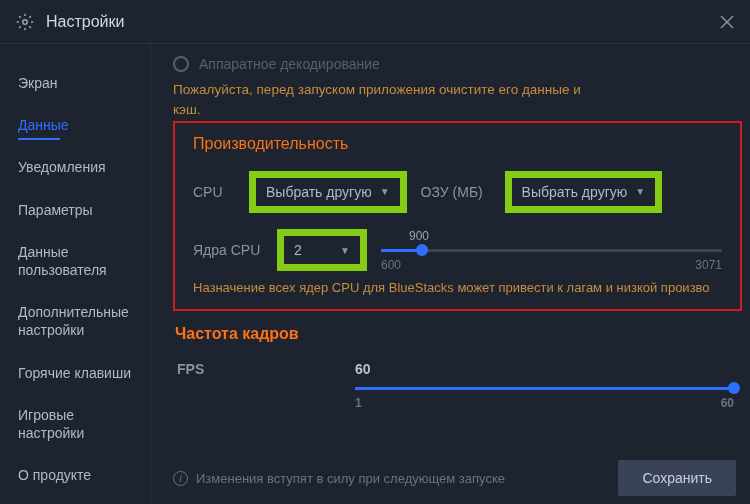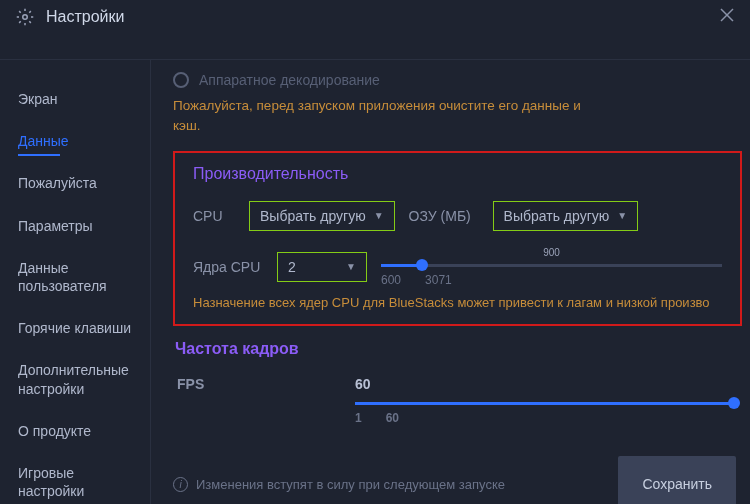--- a/index.html
+++ b/index.html
@@ -7,22 +7,23 @@
   width: 750px;
   height: 504px;
   background: #1e2330;
   font-family: 'Segoe UI', Arial, sans-serif;
   color: #c8d0e0;
   overflow: hidden;
   font-size: 14px;
 }
 .header {
   display: flex;
-  height: 60px;
-  padding: 8px 16px;
+  align-items: center;
+  height: 44px;
+  padding: 0 16px;
   border-bottom: 1px solid #2a3040;
 }
 .header .icon { width: 18px; height: 18px; margin-right: 12px; }
 .header .title { font-size: 16px; flex: 1; color: #d0d8e8; }
 .header .close { font-size: 20px; color: #8a92a8; cursor: pointer; }
 .main { display: flex; height: calc(100% - 44px); }
 .sidebar {
   width: 151px;
   padding: 18px 0;
   border-right: 1px solid #2a3040;
@@ -55,70 +56,70 @@
 .radio-row {
   display: flex;
   align-items: center;
   color: #575f75;
   margin-bottom: 8px;
 }
 .radio {
   width: 16px; height: 16px; border: 2px solid #575f75; border-radius: 50%;
   margin-right: 10px;
 }
-.warn-text { color: #c78d3a; line-height: 1.5; margin-bottom: 14px; max-width: 420px; font-size: 13.5px; }
+.warn-text { color: #c78d3a; line-height: 1.5; max-width: 420px; font-size: 13.5px; }
 .warn-text2 { color: #c78d3a; font-size: 13px; margin-top: 8px; white-space: nowrap; overflow: hidden; }
-.section-title { color: #8b5cf6; font-size: 16px; margin-bottom: 18px; }
+.section-title { color: #f97316; font-size: 16px; margin-bottom: 18px; }
 .perf-box {
   border: 2px solid #d11a1a;
   padding: 12px 18px 14px 18px;
   margin-right: 8px;
   margin-bottom: 14px;
 }
 .row { display: flex; align-items: center; margin-bottom: 16px; gap: 14px; }
 .label { color: #8a92a8; min-width: 42px; }
 .label-wide { color: #8a92a8; min-width: 70px; }
 .select {
   display: flex; align-items: center; justify-content: space-between;
-  border: 1px solid #84cc16; padding: 6px 10px; min-width: 140px;
+  border: 7px solid #84cc16; padding: 6px 10px; min-width: 140px;
   color: #b0b8cc; cursor: pointer;
 }
 .select.small { min-width: 90px; }
 .chev { font-size: 10px; color: #8a92a8; margin-left: 8px; }
 .slider-block { flex: 1; }
-.slider-top { display: flex; justify-content: center; color: #9aa2b8; font-size: 10px; margin-bottom: 6px; }
+.slider-top { display: flex; justify-content: space-between; color: #9aa2b8; font-size: 12px; margin-bottom: 6px; margin-left: 28px; }
 .slider-track {
   position: relative; height: 3px; background: #3a4258; width: 100%;
 }
 .slider-fill { position: absolute; height: 3px; background: #2f6fff; left: 0; }
 .slider-thumb {
   position: absolute; width: 12px; height: 12px; background: #2f6fff;
   border-radius: 50%; top: -5px; transform: translateX(-50%);
 }
-.slider-bottom { display: flex; color: #6a7288; font-size: 12px; margin-top: 6px; gap: 24px; }
+.slider-bottom { display: flex; justify-content: space-between; color: #6a7288; font-size: 12px; margin-top: 6px; gap: 24px; }
 .fps-row { display: flex; align-items: flex-start; gap: 28px; margin-top: 4px; padding-right: 16px; }
 .fps-label { color: #8a92a8; width: 152px; padding-left: 2px; }
 .fps-slider-block { flex: 1; }
 .fps-value { color: #b8c0d4; margin-bottom: 10px; }
 .footer {
   position: absolute;
   bottom: 8px;
   left: 22px;
   right: 14px;
   display: flex;
   align-items: center;
   justify-content: space-between;
 }
 .footer-info { display: flex; align-items: center; color: #6a7288; font-size: 13px; gap: 8px; }
 .info-icon {
   width: 15px; height: 15px; border: 1.5px solid #6a7288; border-radius: 50%;
   display: flex; align-items: center; justify-content: center; font-size: 10px; font-style: italic;
 }
 .save-btn {
-  background: #3a4258; color: #c8d0e0; padding: 20px 24px;
+  background: #3a4258; color: #c8d0e0; padding: 10px 24px;
   border-radius: 2px; cursor: pointer; font-size: 14px;
 }
 .fr-section { padding-left: 2px; font-weight: bold; }
 svg { display: block; }
 </style>
 </head>
 <body>
 
 <div class="header">
   <span class="icon">
@@ -133,27 +134,27 @@
       <line x1="1" y1="1" x2="13" y2="13"></line>
         <line x1="13" y1="1" x2="1" y2="13"></line>
     </svg>
   </div>
 </div>
 
 <div class="main">
   <div class="sidebar">
     <div class="sidebar-item"><span>Экран</span></div>
     <div class="sidebar-item active"><span>Данные</span></div>
-    <div class="sidebar-item"><span>Пожалуйста</span></div>
+    <div class="sidebar-item"><span>Уведомления</span></div>
     <div class="sidebar-item"><span>Параметры</span></div>
     <div class="sidebar-item"><span>Данные пользователя</span></div>
+    <div class="sidebar-item"><span>Дополнительные настройки</span></div>
     <div class="sidebar-item"><span>Горячие клавиши</span></div>
-    <div class="sidebar-item"><span>Дополнительные настройки</span></div>
+    <div class="sidebar-item"><span>Игровые настройки</span></div>
     <div class="sidebar-item"><span>О продукте</span></div>
-    <div class="sidebar-item"><span>Игровые настройки</span></div>
   </div>
 
   <div class="content">
     <div class="radio-row">
       <span class="radio"></span>
       <span>Аппаратное декодирование</span>
     </div>
     <div class="warn-text">Пожалуйста, перед запуском приложения очистите его данные и кэш.</div>
 
     <div class="perf-box">

